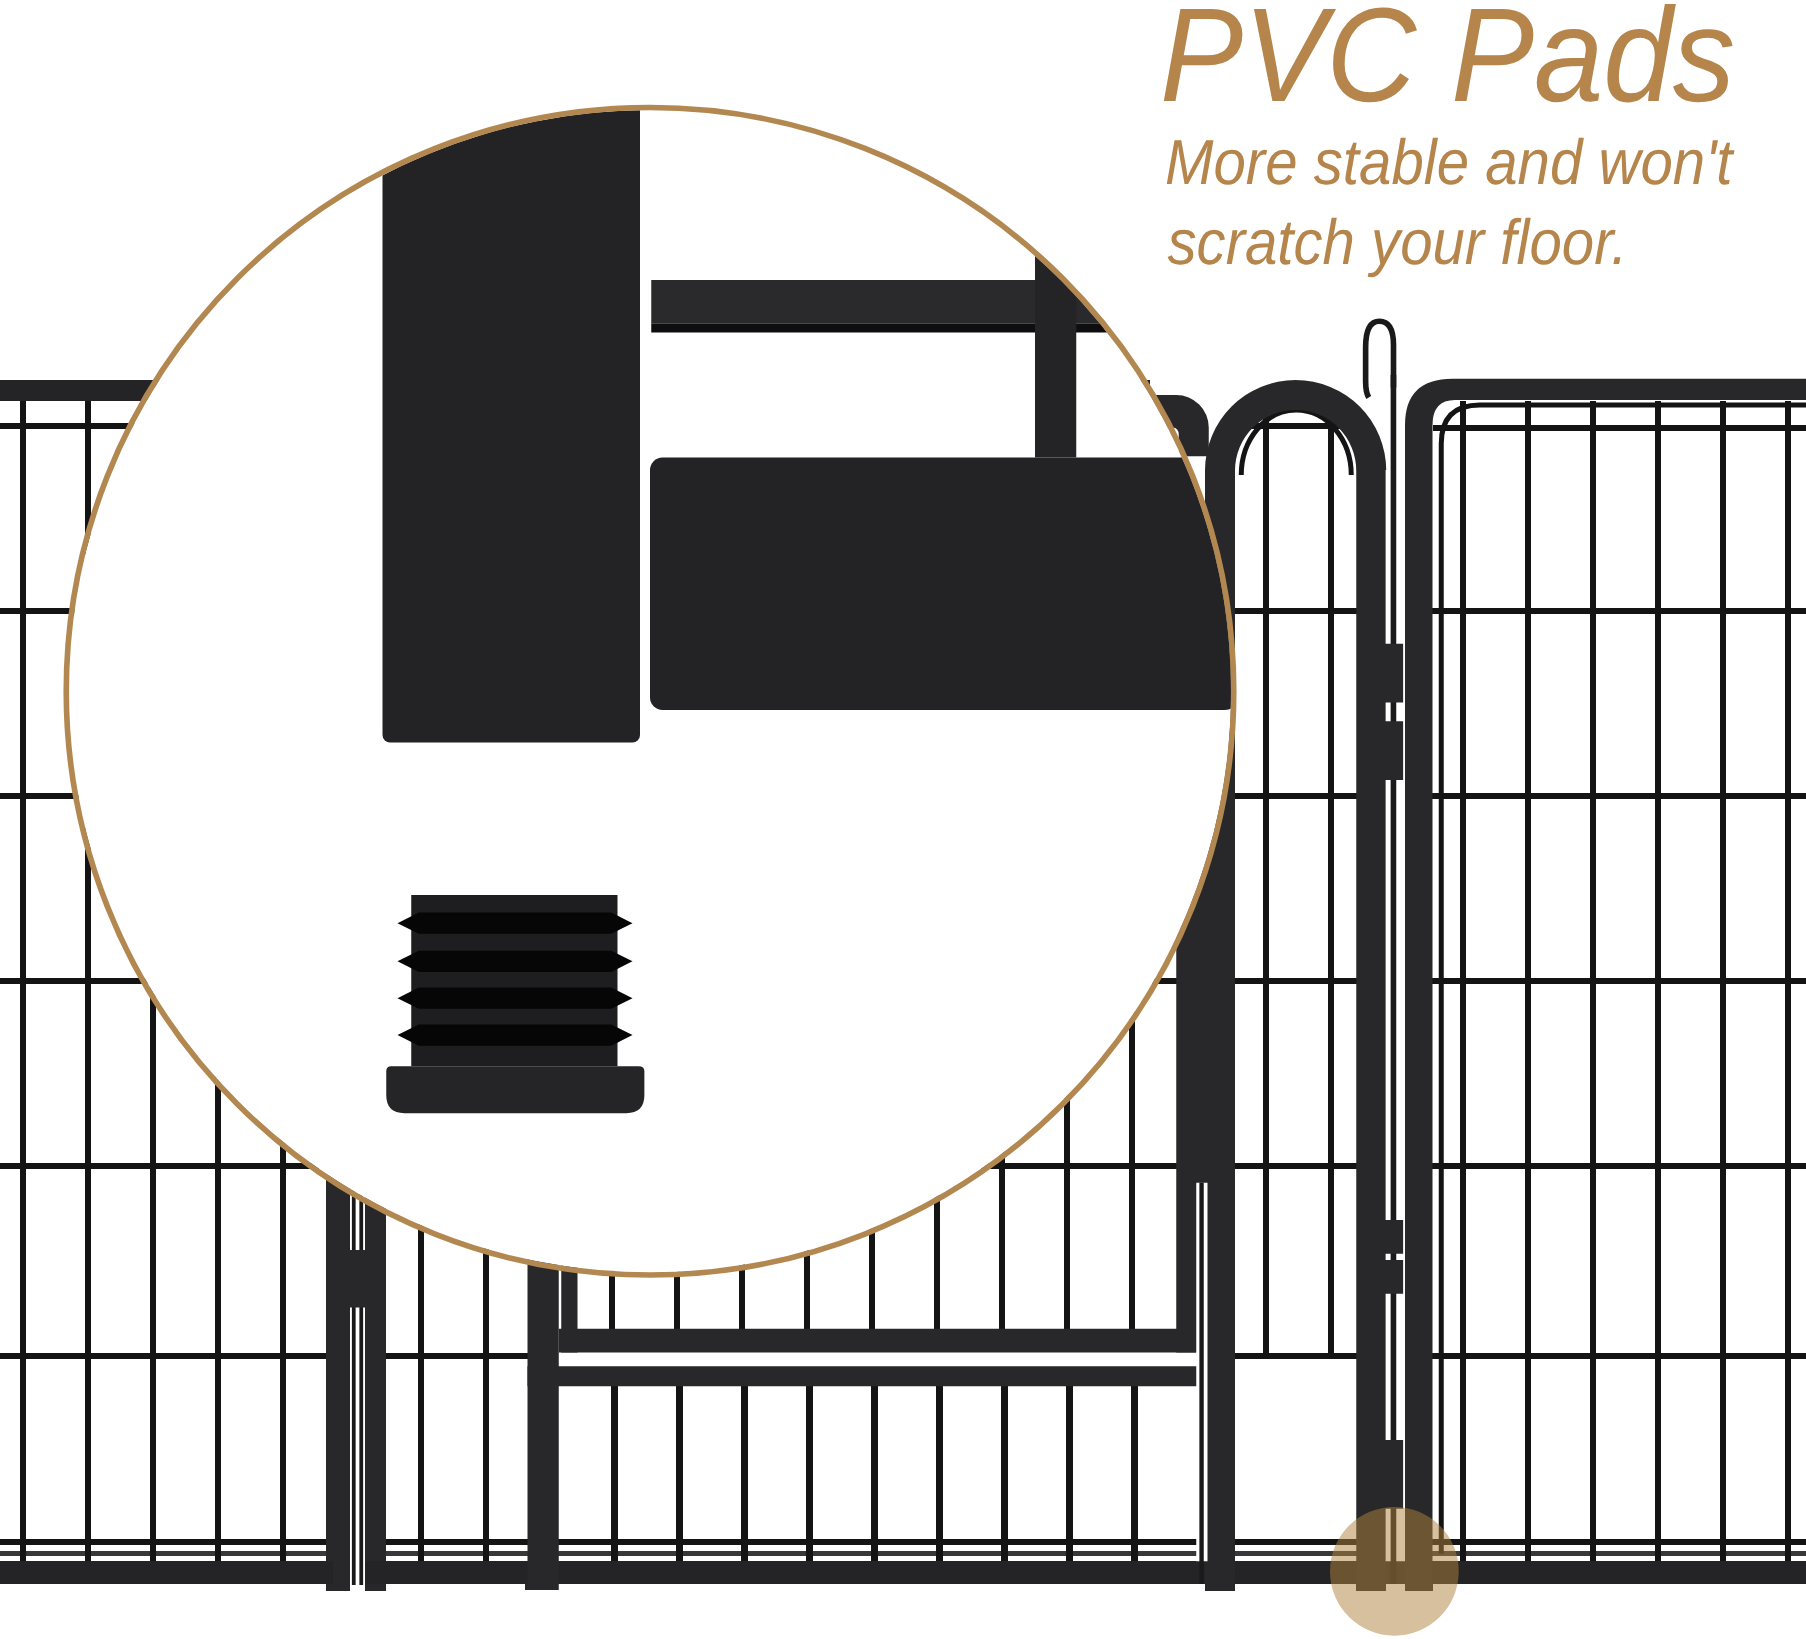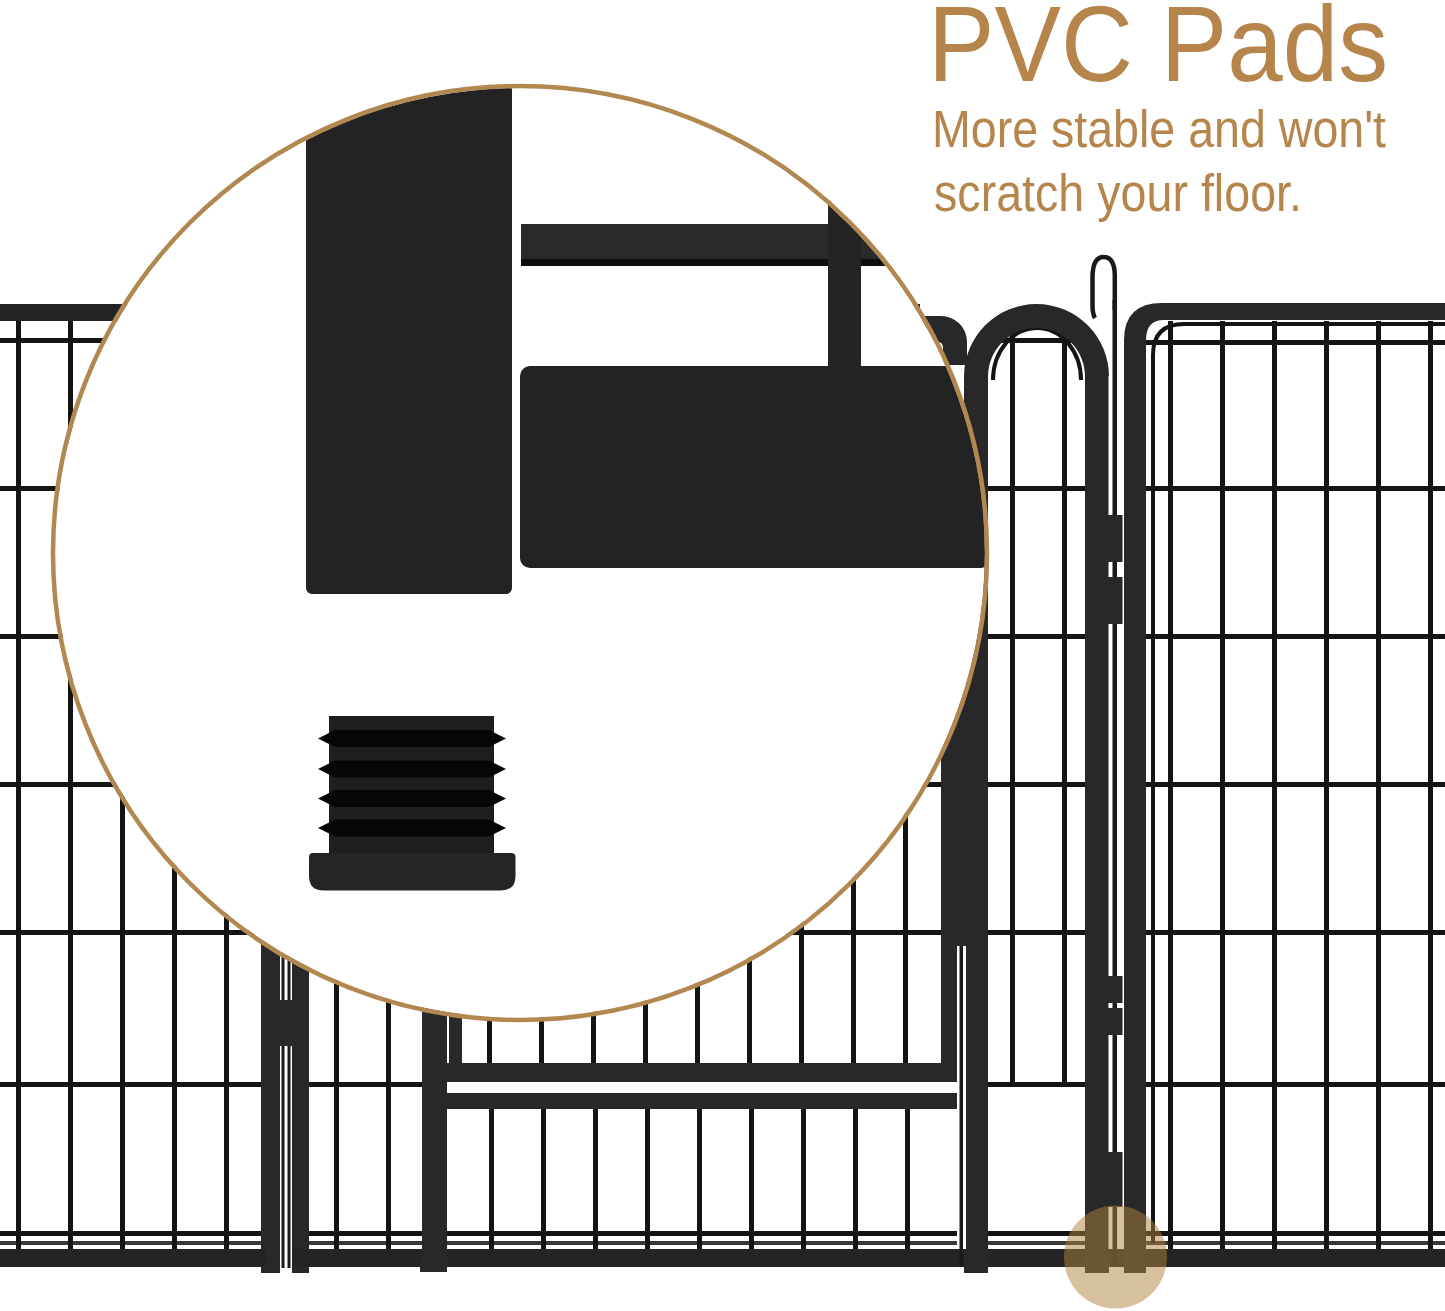--- a/index.html
+++ b/index.html
@@ -1,16 +1,16 @@
 <!DOCTYPE html>
 <html><head>
 <meta charset="utf-8">
 <style>
   html,body{margin:0;padding:0;background:#ffffff;}
-  .page{position:relative;width:1445px;height:1311px;overflow:hidden;font-family:"Liberation Sans",sans-serif;}
+  .page{position:relative;width:1445px;height:1311px;overflow:hidden;font-family:"Liberation Sans",sans-serif;font-style:italic;}
 </style>
 </head>
 <body>
 <div class="page">
 <svg width="1445" height="1311" viewBox="0 0 1445 1311" xmlns="http://www.w3.org/2000/svg">
 <defs>
   <clipPath id="circleClip">
           <circle cx="520" cy="553" r="465"></circle>
         </clipPath>
 </defs>

